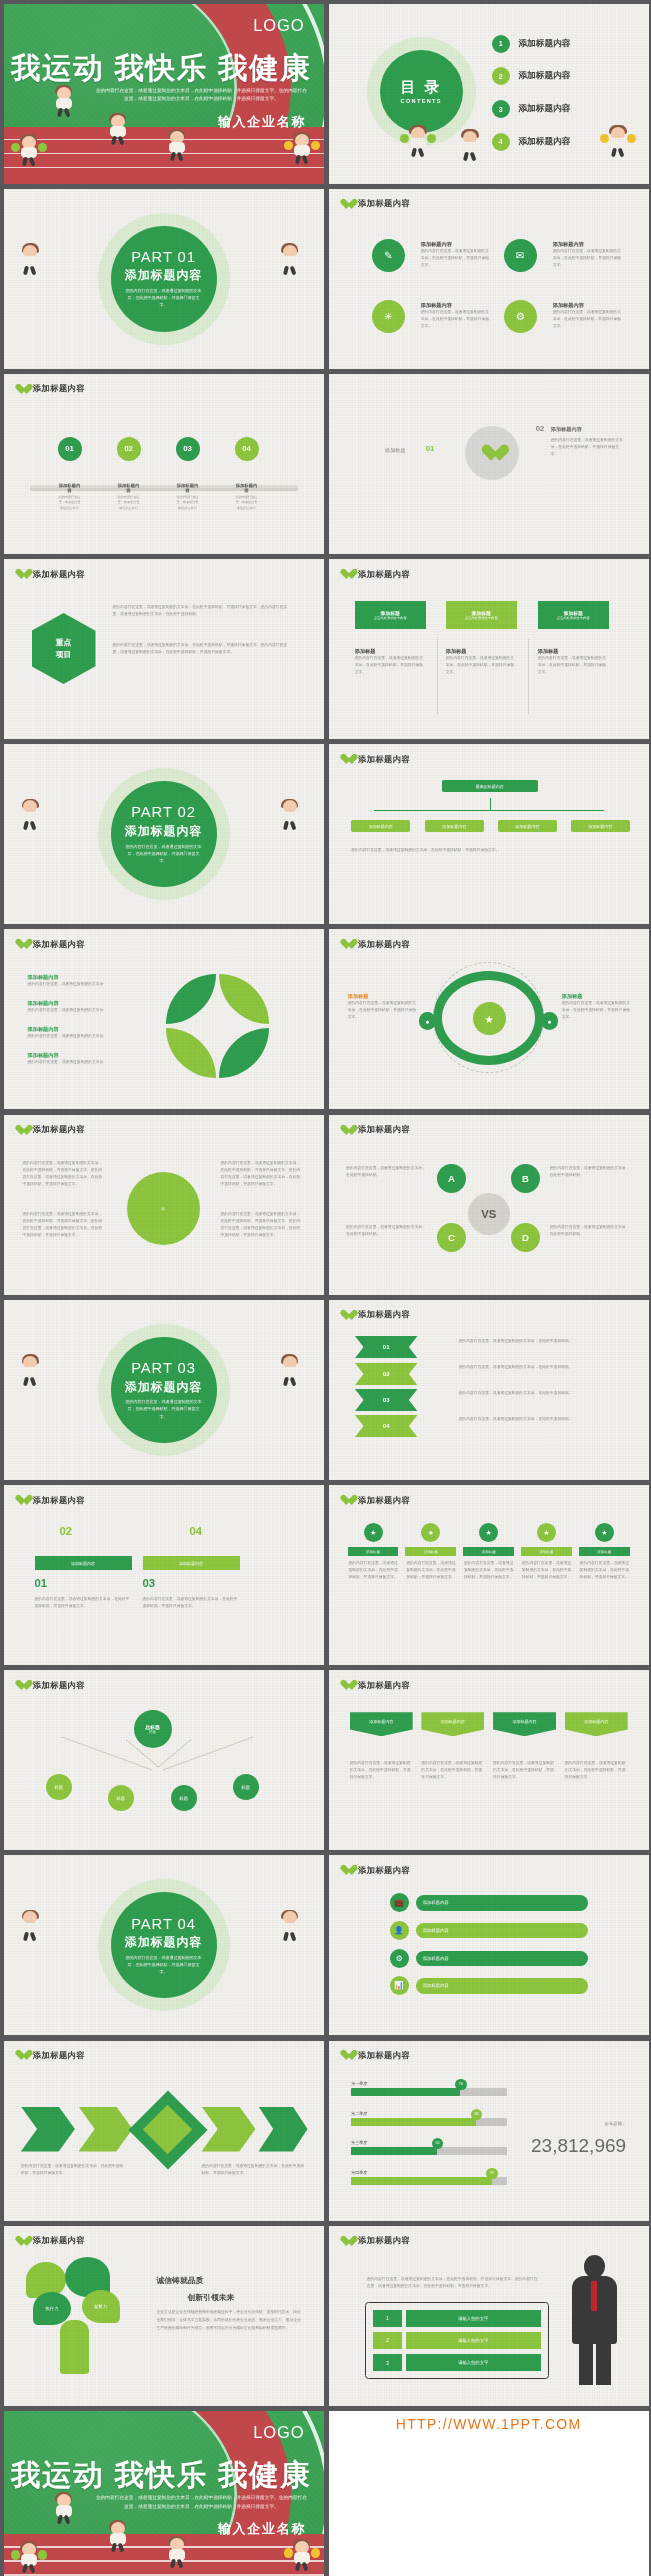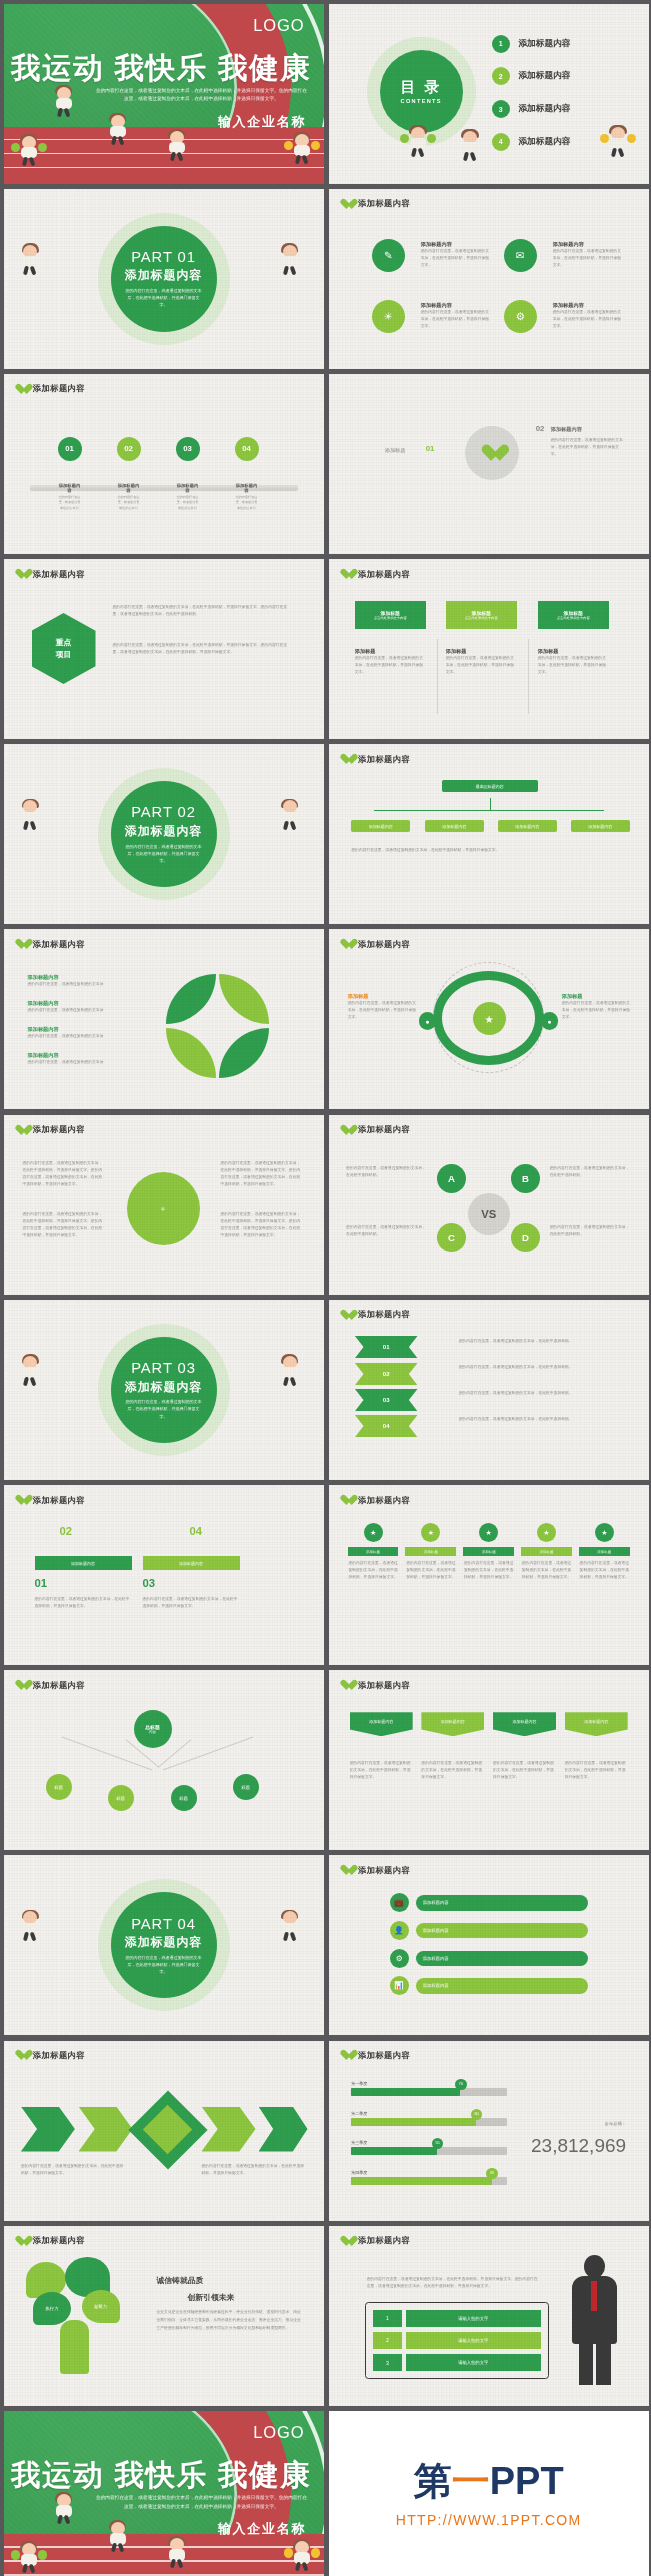--- a/index.html
+++ b/index.html
@@ -926,21 +926,18 @@
           <div class="pom pom-r" style="background:#f2c230"></div>
         <div class="hair"></div>
           <div class="head"></div>
           <div class="body"></div>
           <div class="leg l1"></div>
           <div class="leg l2"></div>
         </div>
     </div>
 
     <div class="slide" style="background:#fff;height:180px">
-      <div style="padding-top:45px;text-align:center">
-        <span style="font-size:38px;font-weight:bold;color:#1f3864">第</span><span style="font-size:38px;font-weight:bold;color:#e8761b">一</span><span style="font-size:38px;font-weight:bold;color:#1f3864">PPT</span>
-      </div>
       <div style="text-align:center;color:#e8761b;font-size:14px;letter-spacing:1.3px;margin-top:5.2px">HTTP://WWW.1PPT.COM</div>
     </div>
   </div>
 
 </div>
 
 
 </body></html>

